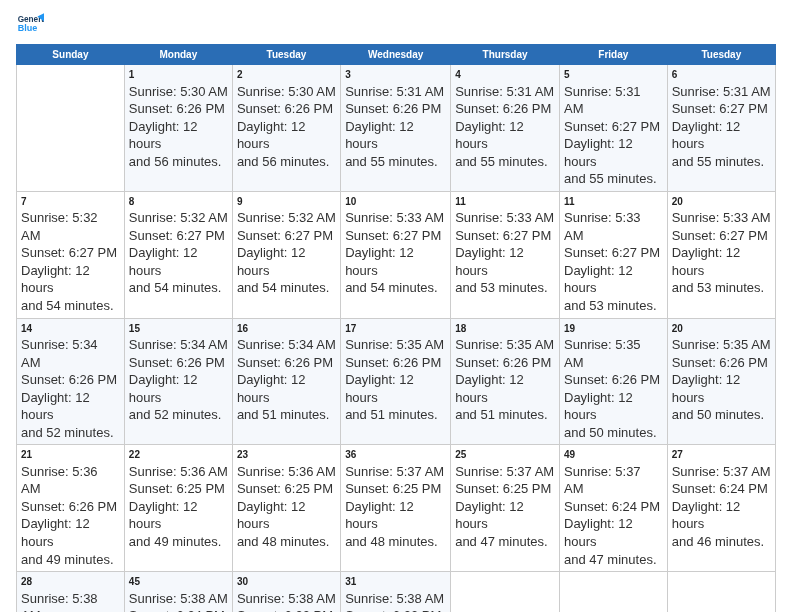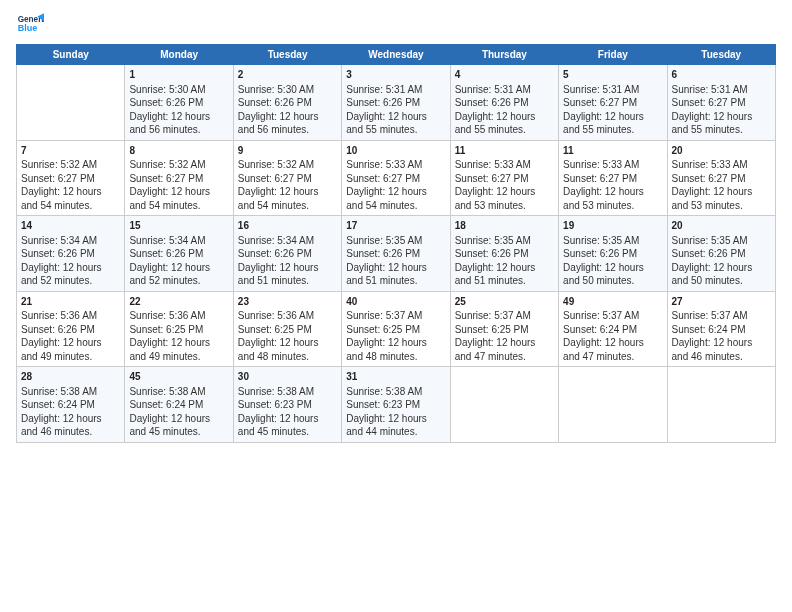--- a/index.html
+++ b/index.html
@@ -71,21 +71,21 @@
     tbody tr:nth-child(even) td {
       background: #fff;
     }
     .day-num {
       font-weight: bold;
       font-size: 10px;
       display: block;
       margin-bottom: 1px;
     }
     .day-info {
-      font-size: 10px;
+      font-size: 13px;
       color: #333;
       line-height: 1.35;
     }
     td.empty {
       background: #fff !important;
     }
   </style>
 </head>
 <body>
 
@@ -281,21 +281,21 @@
 and 49 minutes.</div>
           </td>
           <td>
             <span class="day-num">23</span>
             <div class="day-info" style="white-space: pre-line;">Sunrise: 5:36 AM
 Sunset: 6:25 PM
 Daylight: 12 hours
 and 48 minutes.</div>
           </td>
           <td>
-            <span class="day-num">40</span>
+            <span class="day-num">36</span>
             <div class="day-info" style="white-space: pre-line;">Sunrise: 5:37 AM
 Sunset: 6:25 PM
 Daylight: 12 hours
 and 48 minutes.</div>
           </td>
           <td>
             <span class="day-num">25</span>
             <div class="day-info" style="white-space: pre-line;">Sunrise: 5:37 AM
 Sunset: 6:25 PM
 Daylight: 12 hours

